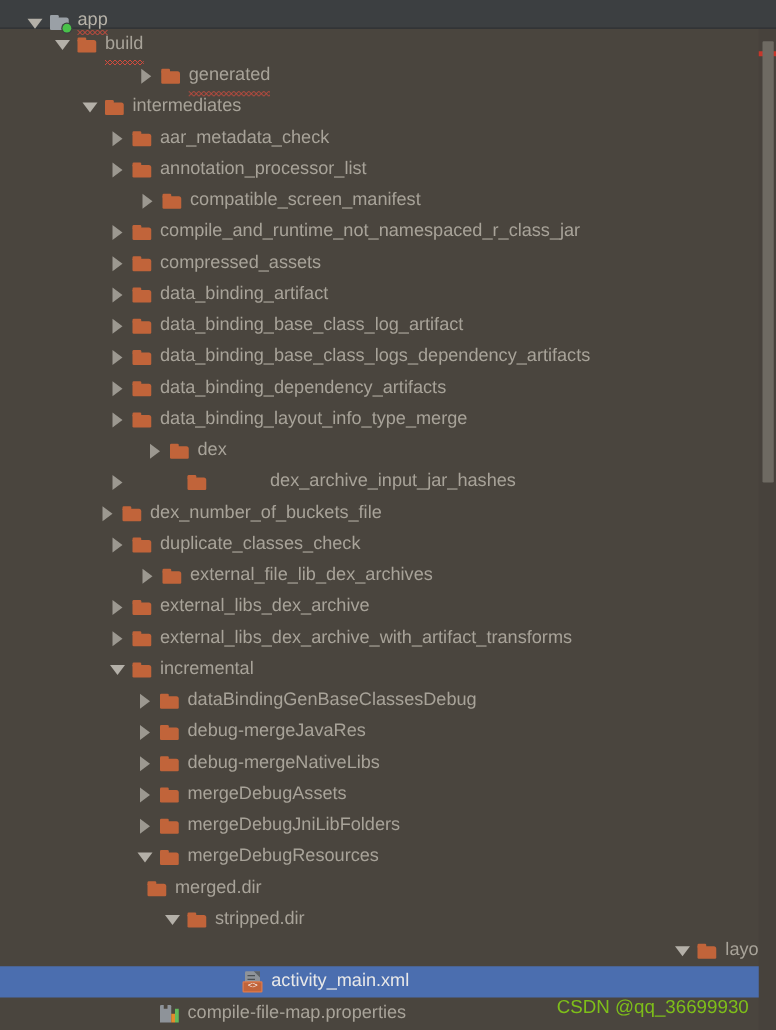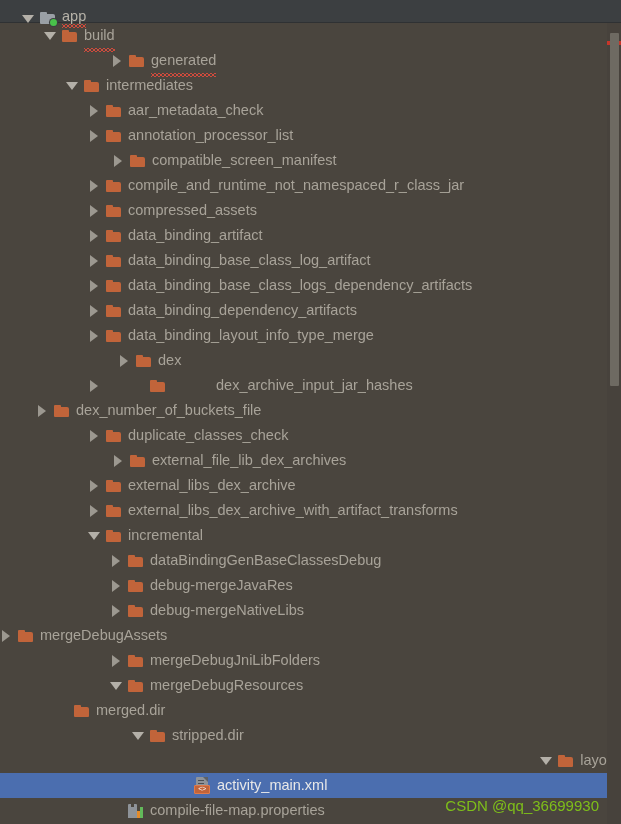--- a/index.html
+++ b/index.html
@@ -445,21 +445,21 @@
         <div class="row-inner" style="padding-left: 88px; gap: 44px;">
           <span class="twisty collapsed"></span>
           <span class="folder-icon">
             <span class="tab"></span>
             <span class="body"></span>
           </span>
           <span class="label">dex_archive_input_jar_hashes</span>
         </div>
       </div>
       <div class="row" style="top: 398px;">
-        <div class="row-inner" style="padding-left: 36px;">
+        <div class="row-inner" style="padding-left: 80px;">
           <span class="twisty collapsed"></span>
           <span class="folder-icon">
             <span class="tab"></span>
             <span class="body"></span>
           </span>
           <span class="label">dex_number_of_buckets_file</span>
         </div>
       </div>
       <div class="row" style="top: 423px;">
         <div class="row-inner" style="padding-left: 88px;">
@@ -535,21 +535,21 @@
         <div class="row-inner" style="padding-left: 110px;">
           <span class="twisty collapsed"></span>
           <span class="folder-icon">
             <span class="tab"></span>
             <span class="body"></span>
           </span>
           <span class="label">debug-mergeNativeLibs</span>
         </div>
       </div>
       <div class="row" style="top: 623px;">
-        <div class="row-inner" style="">
+        <div class="row-inner" style="padding-left: 110px;">
           <span class="twisty collapsed"></span>
           <span class="folder-icon">
             <span class="tab"></span>
             <span class="body"></span>
           </span>
           <span class="label">mergeDebugAssets</span>
         </div>
       </div>
       <div class="row" style="top: 648px;">
         <div class="row-inner" style="padding-left: 110px;">
@@ -565,21 +565,21 @@
         <div class="row-inner" style="padding-left: 110px;">
           <span class="twisty expanded"></span>
           <span class="folder-icon">
             <span class="tab"></span>
             <span class="body"></span>
           </span>
           <span class="label">mergeDebugResources</span>
         </div>
       </div>
       <div class="row" style="top: 698px;">
-        <div class="row-inner" style="padding-left: 56px;">
+        <div class="row-inner" style="padding-left: 100px;">
           <span class="twisty none"></span>
           <span class="folder-icon">
             <span class="tab"></span>
             <span class="body"></span>
           </span>
           <span class="label">merged.dir</span>
         </div>
       </div>
       <div class="row" style="top: 723px;">
         <div class="row-inner" style="padding-left: 132px;">

